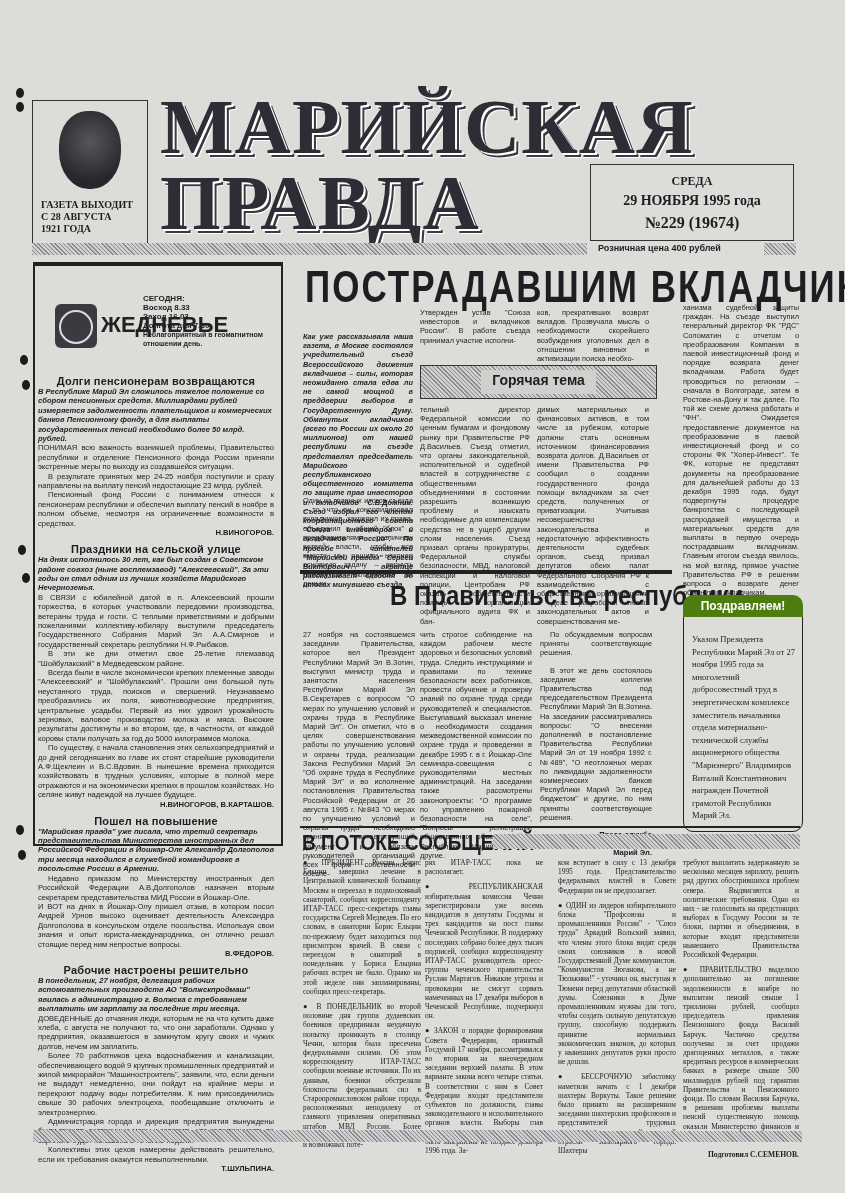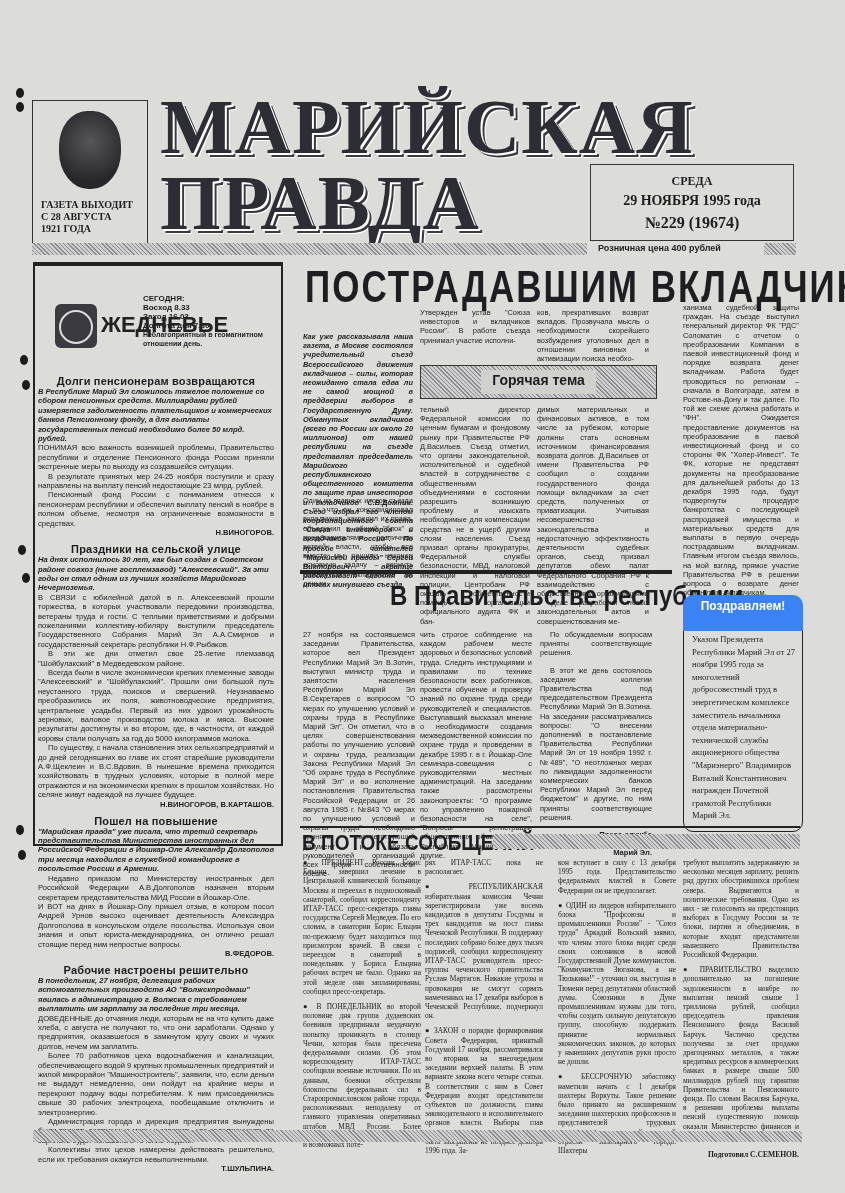--- a/index.html
+++ b/index.html
@@ -35,21 +35,21 @@
   .bottom-hatch2{position:absolute;left:580px;top:1131px;width:222px;height:11px;}
   .headline{position:absolute;left:305px;top:262px;font-size:35px;font-weight:bold;letter-spacing:2px;transform:scaleY(1.25);transform-origin:left top;white-space:nowrap;}
   .c{position:absolute;font-size:7.4px;line-height:9.2px;text-align:justify;}
   .c p{margin:0;}
   .hot{position:absolute;left:420px;top:365px;width:235px;height:32px;border:1px solid #333;}
   .hot span{position:absolute;left:0;right:0;top:6px;text-align:center;font-size:14px;font-weight:bold;background:transparent;}
   .hot-inner{position:absolute;left:60px;right:60px;top:4px;bottom:4px;background:#d0d0cd;}
   .rule{position:absolute;background:#222;}
   .gov-title{position:absolute;left:390px;top:580px;font-size:24px;font-weight:bold;transform:scaleY(1.15);transform-origin:left top;white-space:nowrap;}
   .congrats{position:absolute;left:683px;top:598px;width:118px;height:232px;border:1.5px solid #222;border-radius:10px;}
-  .congrats .t{position:absolute;left:-1px;top:-4px;width:120px;height:36px;background:#3b82f6;color:#fff;font-size:12px;font-weight:bold;text-align:center;line-height:22px;border-radius:10px 10px 0 0;}
+  .congrats .t{position:absolute;left:-1px;top:-4px;width:120px;height:22px;background:#4d7c0f;color:#fff;font-size:12px;font-weight:bold;text-align:center;line-height:22px;border-radius:10px 10px 0 0;}
   .congrats .txt{position:absolute;left:8px;top:34px;width:104px;font-family:"Liberation Serif",serif;font-size:8.6px;line-height:12.6px;}
   .flow-title{position:absolute;left:302px;top:830px;font-size:19px;font-weight:bold;transform:scaleY(1.2);transform-origin:left top;white-space:nowrap;}
   .flow-hatch{position:absolute;left:493px;top:834px;width:307px;height:15px;}
   .serif{font-family:"Liberation Serif",serif;}
   .bul::before{content:"\25CF  ";}
   .blot{position:absolute;width:8px;height:10px;background:#1c1c1c;border-radius:50%;}
 </style>
 </head>
 <body>
 

